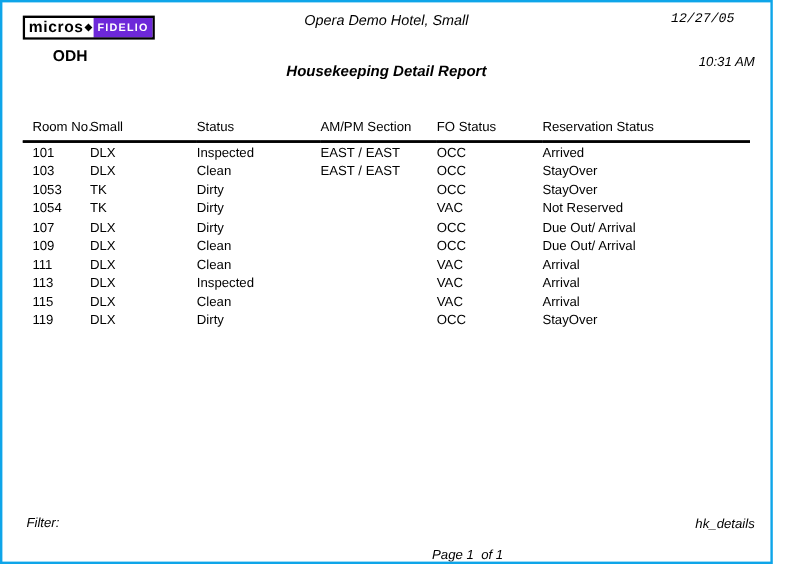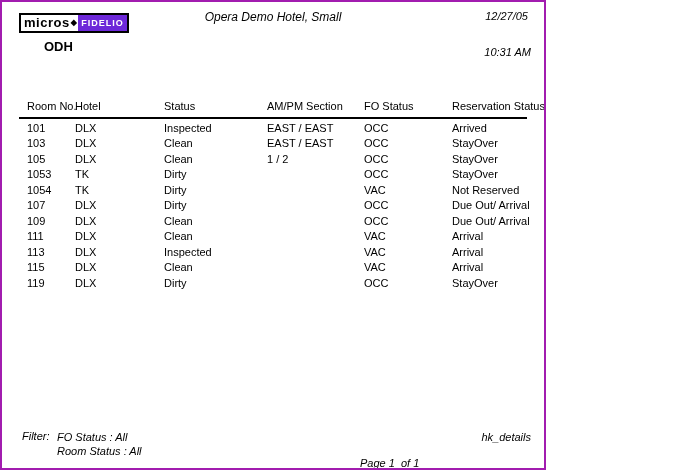--- a/index.html
+++ b/index.html
@@ -1,21 +1,21 @@
 <!DOCTYPE html>
 <html><head>
 <meta charset="utf-8">
 <style>
   html, body { margin: 0; padding: 0; background: #ffffff; }
   .page {
     position: relative;
-    width: 546px;
+    width: 644px;
     height: 470px;
     box-sizing: border-box;
-    border: 2px solid #a21caf;
+    border: 2px solid #0ea5e9;
     background: #ffffff;
     color: #000000;
     font-family: "Liberation Sans", sans-serif;
     overflow: hidden;
   }
 
   
   .logo {
     position: absolute;
     left: 17px; top: 11px;
@@ -71,24 +71,25 @@
     position: absolute;
     left: 0; top: 50px;
     width: 100%;
     text-align: center;
     font-style: italic;
     font-weight: bold;
     font-size: 12.5px;
   }
   .report-date {
     position: absolute;
-    right: 16px; top: 8px;
+    right: 30px; top: 8px;
     font-style: italic;
     font-size: 11px;
     text-align: left;
+    font-family: Liberation Mono, monospace;
   }
   .report-time {
     position: absolute;
     right: 13px; top: 44px;
     font-style: italic;
     font-size: 11px;
     text-align: left;
   }
 
   
@@ -157,35 +158,36 @@
     <span class="logo-left">
       <span>micros</span>
         <span class="logo-diamond">◆</span>
     </span>
     <span class="logo-right">FIDELIO</span>
   </div>
   <div class="property-code">ODH</div>
   <div class="hotel-name">Opera Demo Hotel, Small</div>
   <div class="report-date">12/27/05</div>
   <div class="report-time">10:31 AM</div>
+  <div class="report-title">Housekeeping Detail Report</div>
 
   <div class="table-wrap">
     <table>
       <colgroup>
         <col style="width:56px">
           <col style="width:89px">
           <col style="width:103px">
         <col style="width:97px">
           <col style="width:88px">
           <col>
       </colgroup>
       <thead>
         <tr>
           <th>Room No.</th>
-          <th>Hotel</th>
+          <th>Small</th>
           <th>Status</th>
           <th>AM/PM Section</th>
           <th>FO Status</th>
           <th>Reservation Status</th>
         </tr>
       </thead>
       <tbody>
           <tr>
             <td>101</td>
             <td>DLX</td>
@@ -196,28 +198,20 @@
           </tr>
           <tr>
             <td>103</td>
             <td>DLX</td>
             <td>Clean</td>
             <td>EAST / EAST</td>
             <td>OCC</td>
             <td>StayOver</td>
           </tr>
           <tr>
-            <td>105</td>
-            <td>DLX</td>
-            <td>Clean</td>
-            <td>1 / 2</td>
-            <td>OCC</td>
-            <td>StayOver</td>
-          </tr>
-          <tr>
             <td>1053</td>
             <td>TK</td>
             <td>Dirty</td>
             <td></td>
             <td>OCC</td>
             <td>StayOver</td>
           </tr>
           <tr>
             <td>1054</td>
             <td>TK</td>
@@ -272,20 +266,16 @@
             <td>Dirty</td>
             <td></td>
             <td>OCC</td>
             <td>StayOver</td>
           </tr>
         </tbody>
     </table>
   </div>
 
   <div class="footer-filter-label">Filter:</div>
-  <div class="footer-filters">
-    <div>FO Status : All</div>
-    <div>Room Status : All</div>
-  </div>
   <div class="footer-page">Page 1  of 1</div>
   <div class="footer-file">hk_details</div>
 
 </div>
 
 </body></html>

